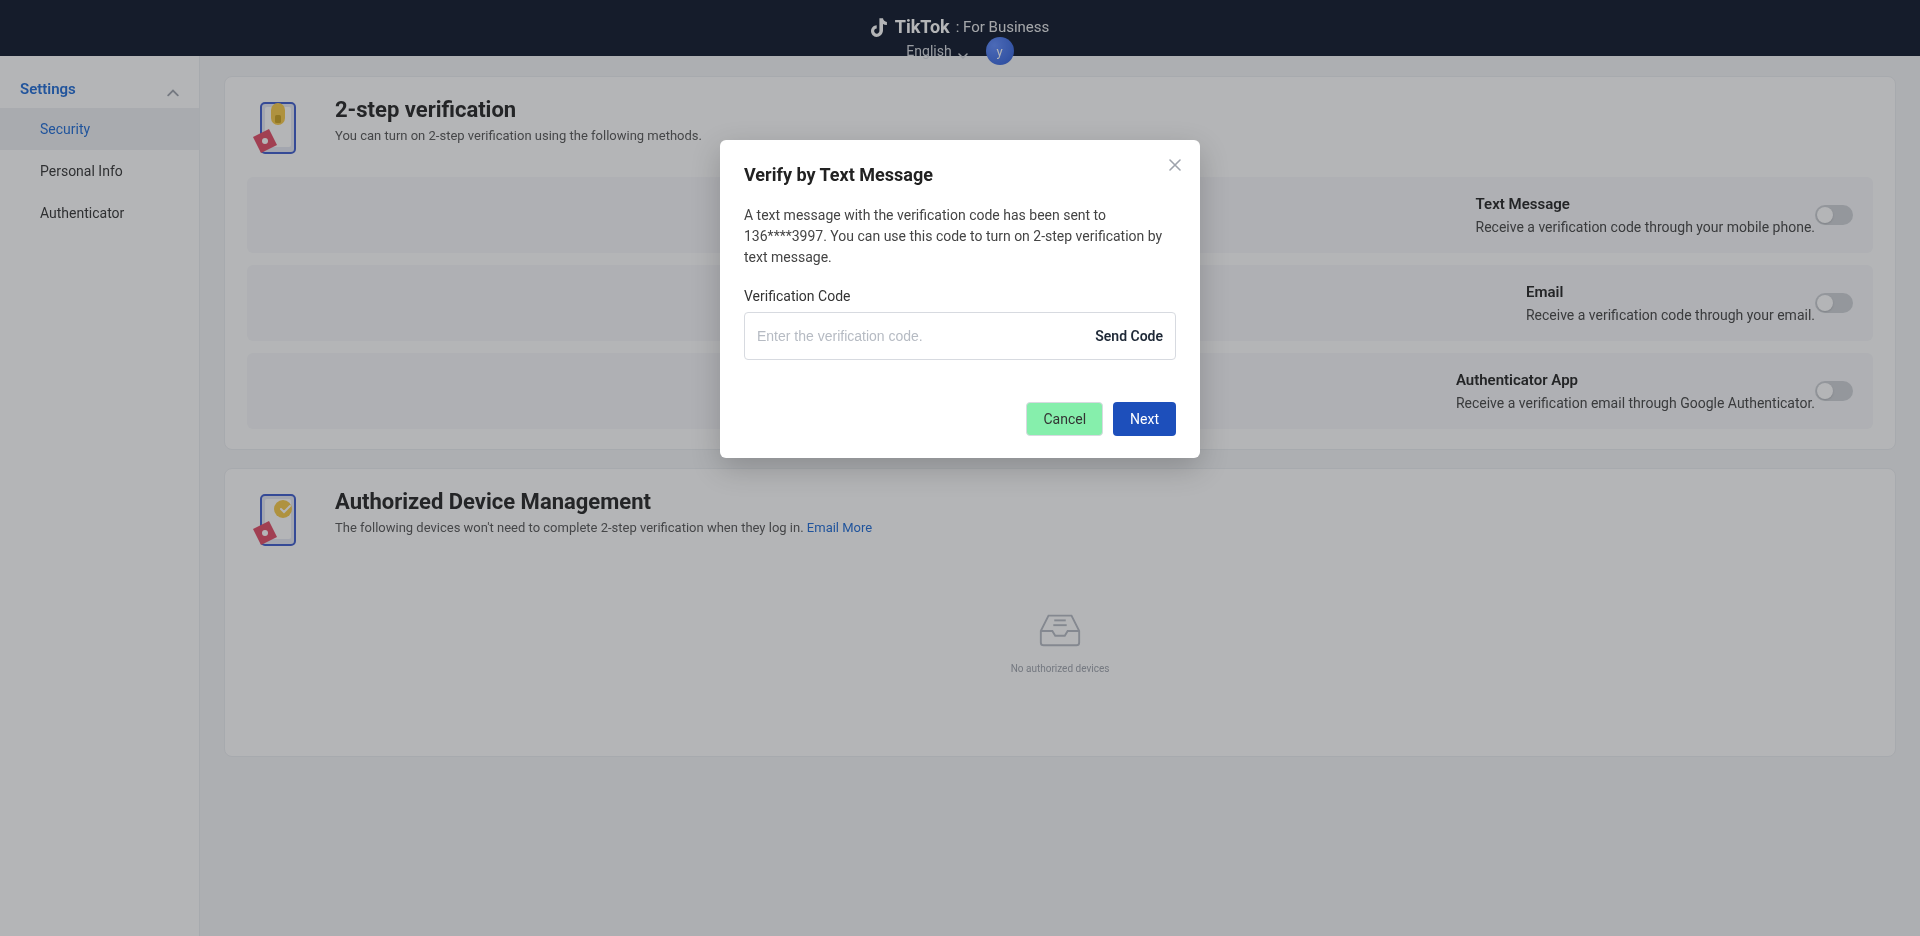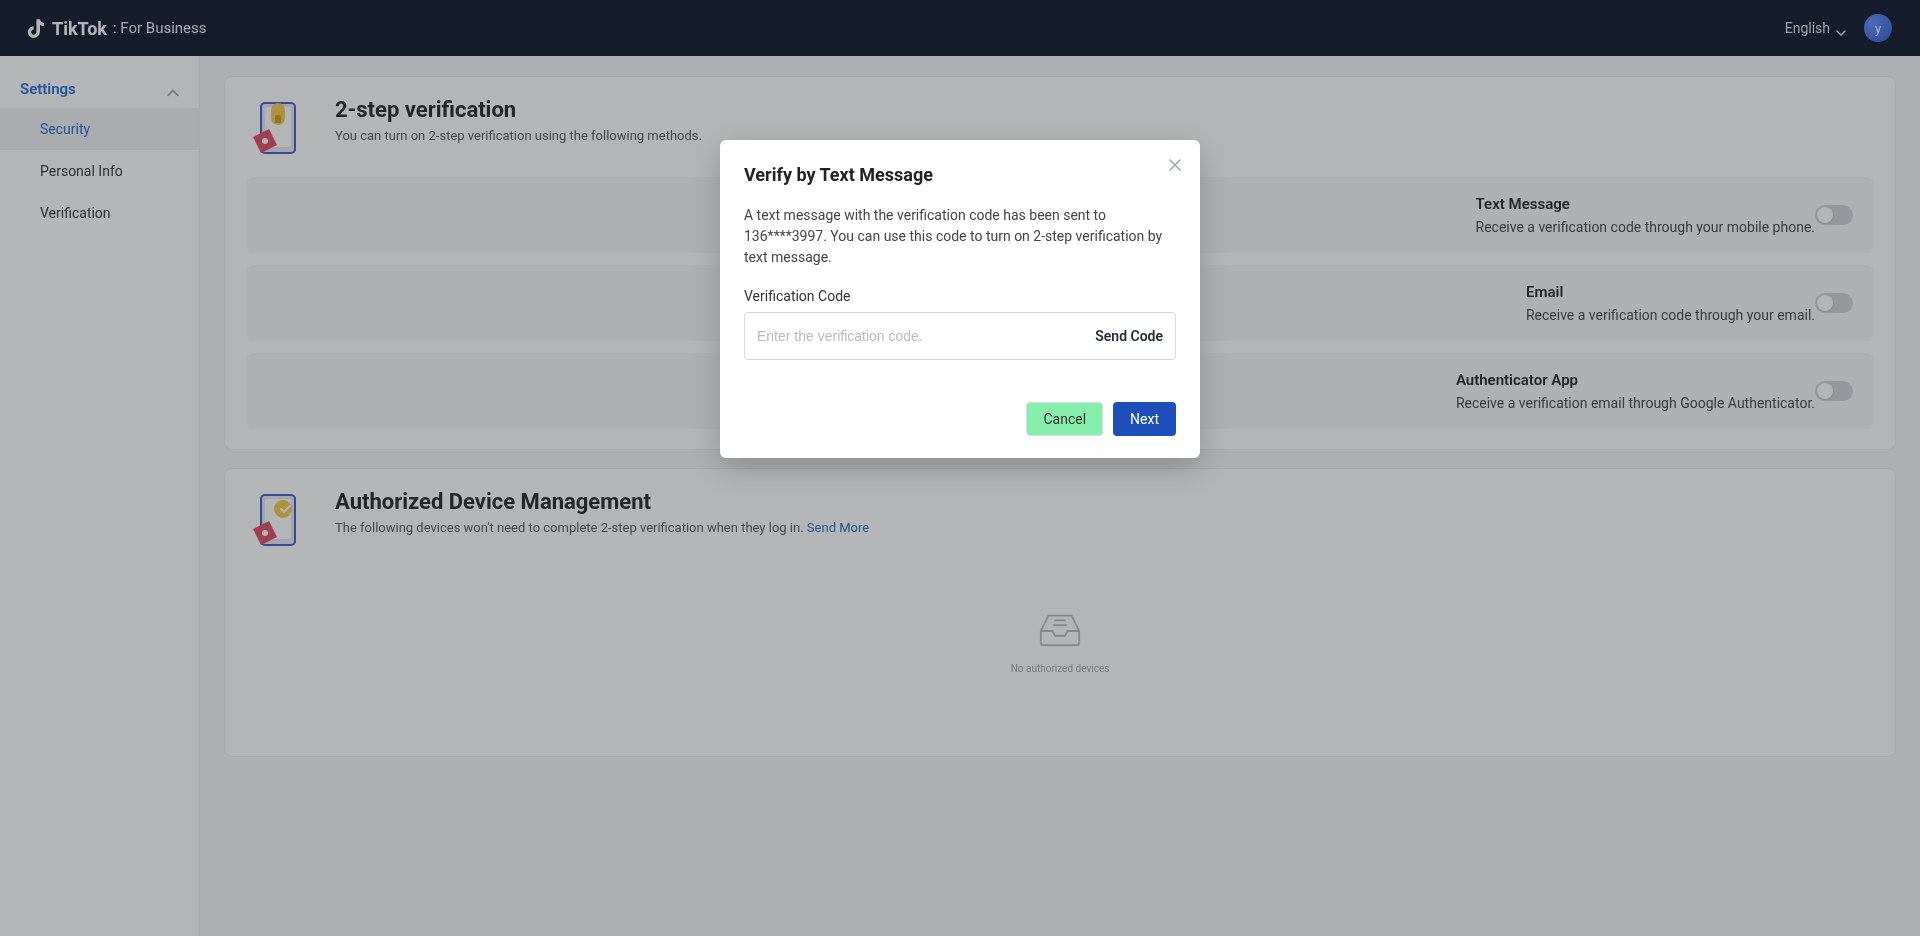--- a/index.html
+++ b/index.html
@@ -13,20 +13,21 @@
     position: relative;
   }
   
   .topnav {
     height: 56px;
     background: #0b1528;
     display: flex;
     align-items: center;
     justify-content: space-between;
     padding: 16px 28px;
+    flex-direction: column;
   }
   .brand {
     display: flex;
     align-items: center;
     gap: 6px;
     color: #fff;
     font-weight: 700;
     font-size: 18px;
   }
   .brand-logo {
@@ -322,21 +323,21 @@
           </svg>
       </span>
     </div>
     <div class="sidebar-item active">
       <span>Security</span>
     </div>
     <div class="sidebar-item">
       <span>Personal Info</span>
     </div>
     <div class="sidebar-item">
-      <span>Verification</span>
+      <span>Authenticator</span>
     </div>
   </div>
 
   <div class="main">
 
     <div class="card">
       <div class="card-header">
         <div class="sec-illus">
           <svg viewBox="0 0 66 66" width="66" height="66">
             <rect x="14" y="6" width="34" height="50" rx="4" fill="#e5e9f3" stroke="#3d5bcc" stroke-width="2"></rect>
@@ -389,21 +390,21 @@
             <circle cx="36" cy="20" r="9" fill="#f7c948"></circle>
             <path d="M34 20 l3 3 6-6" stroke="#fff" stroke-width="2" fill="none" stroke-linecap="round"></path>
             <path d="M6 40 L22 32 L30 48 L14 56 Z" fill="#e24a64"></path>
             <circle cx="18" cy="44" r="3" fill="#fff"></circle>
           </svg>
         </div>
         <div>
           <div class="card-title">Authorized Device Management</div>
           <div class="card-sub">
             <span>The following devices won't need to complete 2-step verification when they log in. </span>
-            <a>Send More</a>
+            <a>Email More</a>
           </div>
         </div>
       </div>
 
       <div class="empty-state">
         <div class="empty-icon">
           <svg viewBox="0 0 48 40" width="46" height="40">
             <path d="M4 22 L12 6 H36 L44 22 V34 a3 3 0 0 1 -3 3 H7 a3 3 0 0 1 -3 -3 Z" fill="none" stroke="#b6bbc3" stroke-width="2"></path>
             <path d="M4 22 H16 l3 5 H29 l3-5 H44" fill="none" stroke="#b6bbc3" stroke-width="2"></path>
             <line x1="18" y1="11" x2="30" y2="11" stroke="#b6bbc3" stroke-width="2"></line>

